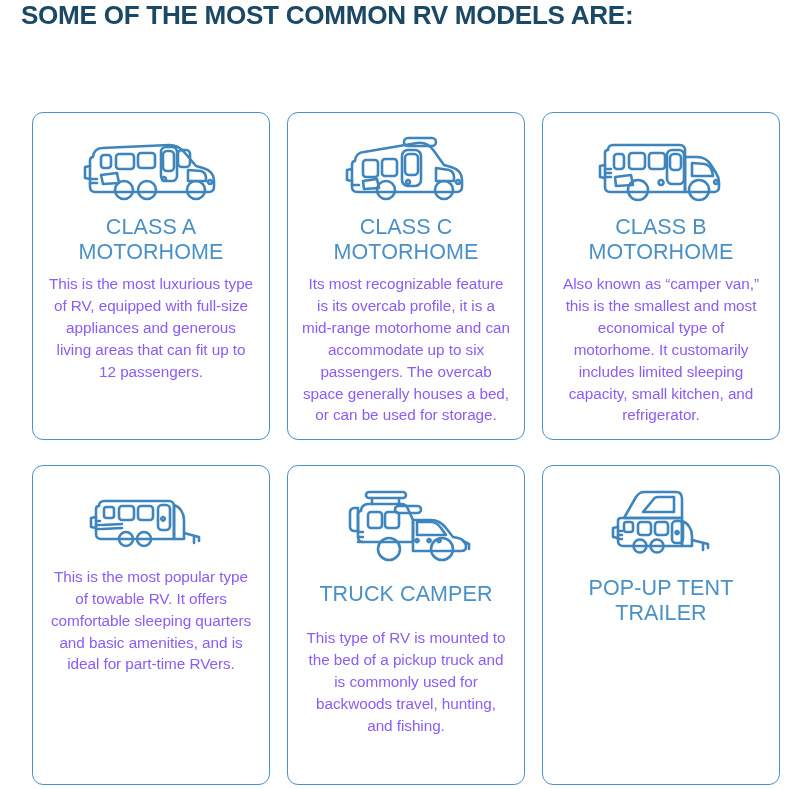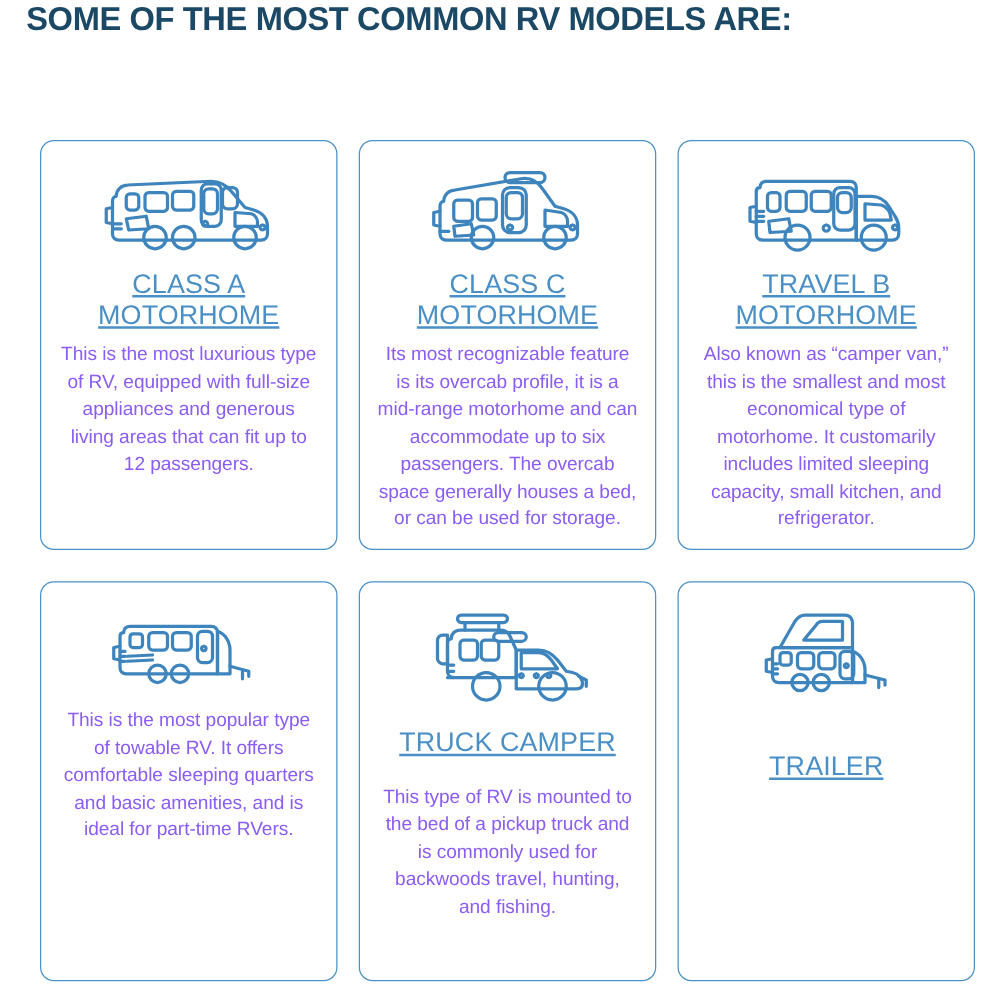--- a/index.html
+++ b/index.html
@@ -66,21 +66,20 @@
 
   .card-title {
     color: #4a90c6;
     font-size: 21.5px;
     line-height: 1.17;
     text-align: center;
     font-weight: 400;
     letter-spacing: 0.1px;
     margin-top: 2px;
     margin-bottom: 8px;
-    text-decoration: underline;
   }
 
   .card-body {
     color: #8b5cf6;
     font-size: 15.3px;
     line-height: 1.43;
     text-align: center;
     letter-spacing: -0.05px;
     padding: 0 4px;
   }
@@ -167,21 +166,21 @@
           <path d="M63 45 a2.5 2.5 0 1 0 .1 0"></path>
           <path d="M17 42 L33 40 L35 50 L18 51 Z"></path>
           <path d="M94 28 L107 29 C110 30 113 33 114 36 L115 41 L94 41 Z"></path>
           <path d="M118 45 a2 2 0 1 0 .1 0"></path>
           <circle cx="40" cy="55" r="10"></circle>
           <circle cx="101" cy="55" r="10"></circle>
           <path d="M7 38 L13 38 M7 34 L13 34 M7 42 L13 42"></path>
         </svg>
       </div>
       <div class="card-title">
-        <span>TRAVEL B</span><br>
+        <span>CLASS B</span><br>
         <span>MOTORHOME</span>
       </div>
       <div class="card-body">Also known as “camper van,” this is the smallest and most economical type of motorhome. It customarily includes limited sleeping capacity, small kitchen, and refrigerator.</div>
     </div>
 
     <div class="card row2">
       <div class="card-icon">
         <svg width="130" height="62" viewBox="0 0 130 62" fill="none" stroke="#3f85bd" stroke-width="2.6" stroke-linecap="round" stroke-linejoin="round">
           <path d="M13 13 C13 10 15 8 18 8 L83 8 C86 8 88 10 88 13 L88 46 L15 46 C12 46 10 44 10 41 L10 16 C10 14 11 13 13 13 Z"></path>
           <path d="M88 12 C94 14 98 20 98 27 L98 46 L88 46 Z"></path>
@@ -237,19 +236,19 @@
           <rect x="59" y="35" width="13" height="13" rx="3"></rect>
           <rect x="76" y="34" width="11" height="22" rx="4"></rect>
           <path d="M81 44 a1.6 1.6 0 1 0 .1 0"></path>
           <path d="M22 40 L17 41 L17 50 L22 51"></path>
           <path d="M22 44 L26 44 M22 48 L26 48 M22 52 L26 52"></path>
           <circle cx="44" cy="59" r="6.5"></circle>
           <circle cx="61" cy="59" r="6.5"></circle>
         </svg>
       </div>
       <div class="card-title">
-        <br>
+        <span>POP-UP TENT</span><br>
         <span>TRAILER</span>
       </div>
     </div>
 
   </div>
 </div>
 
 </body></html>

